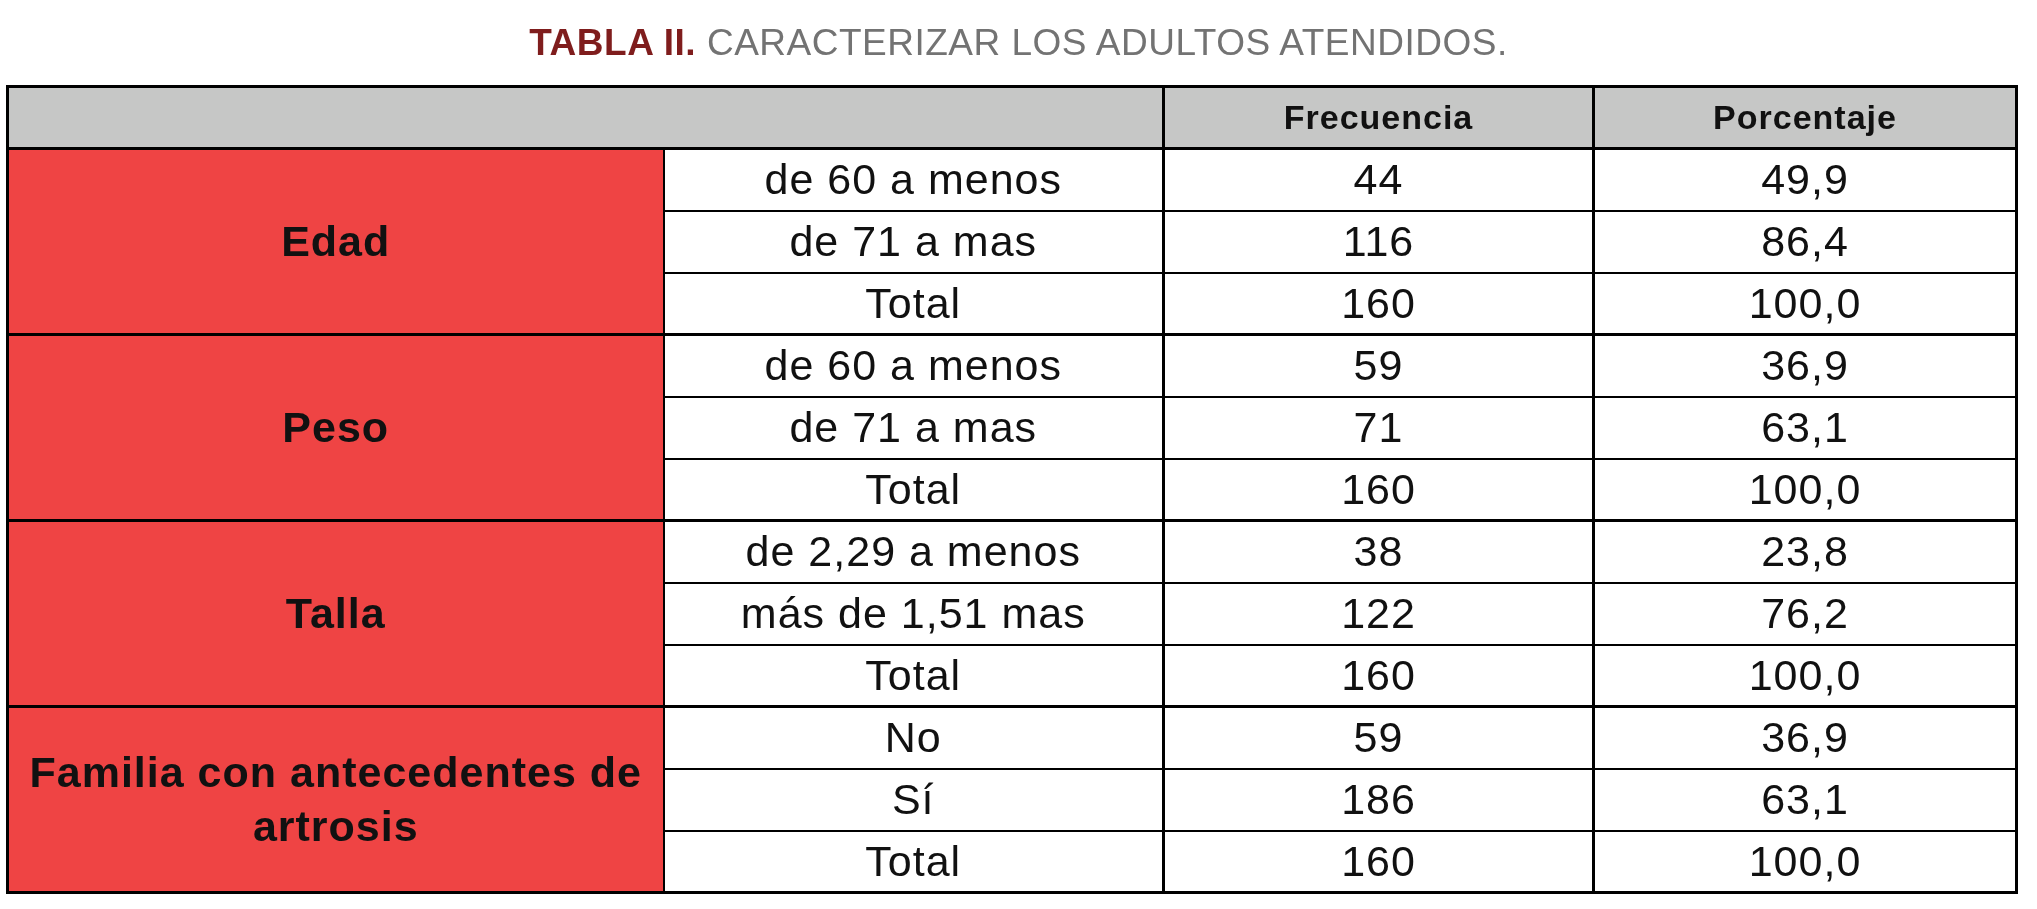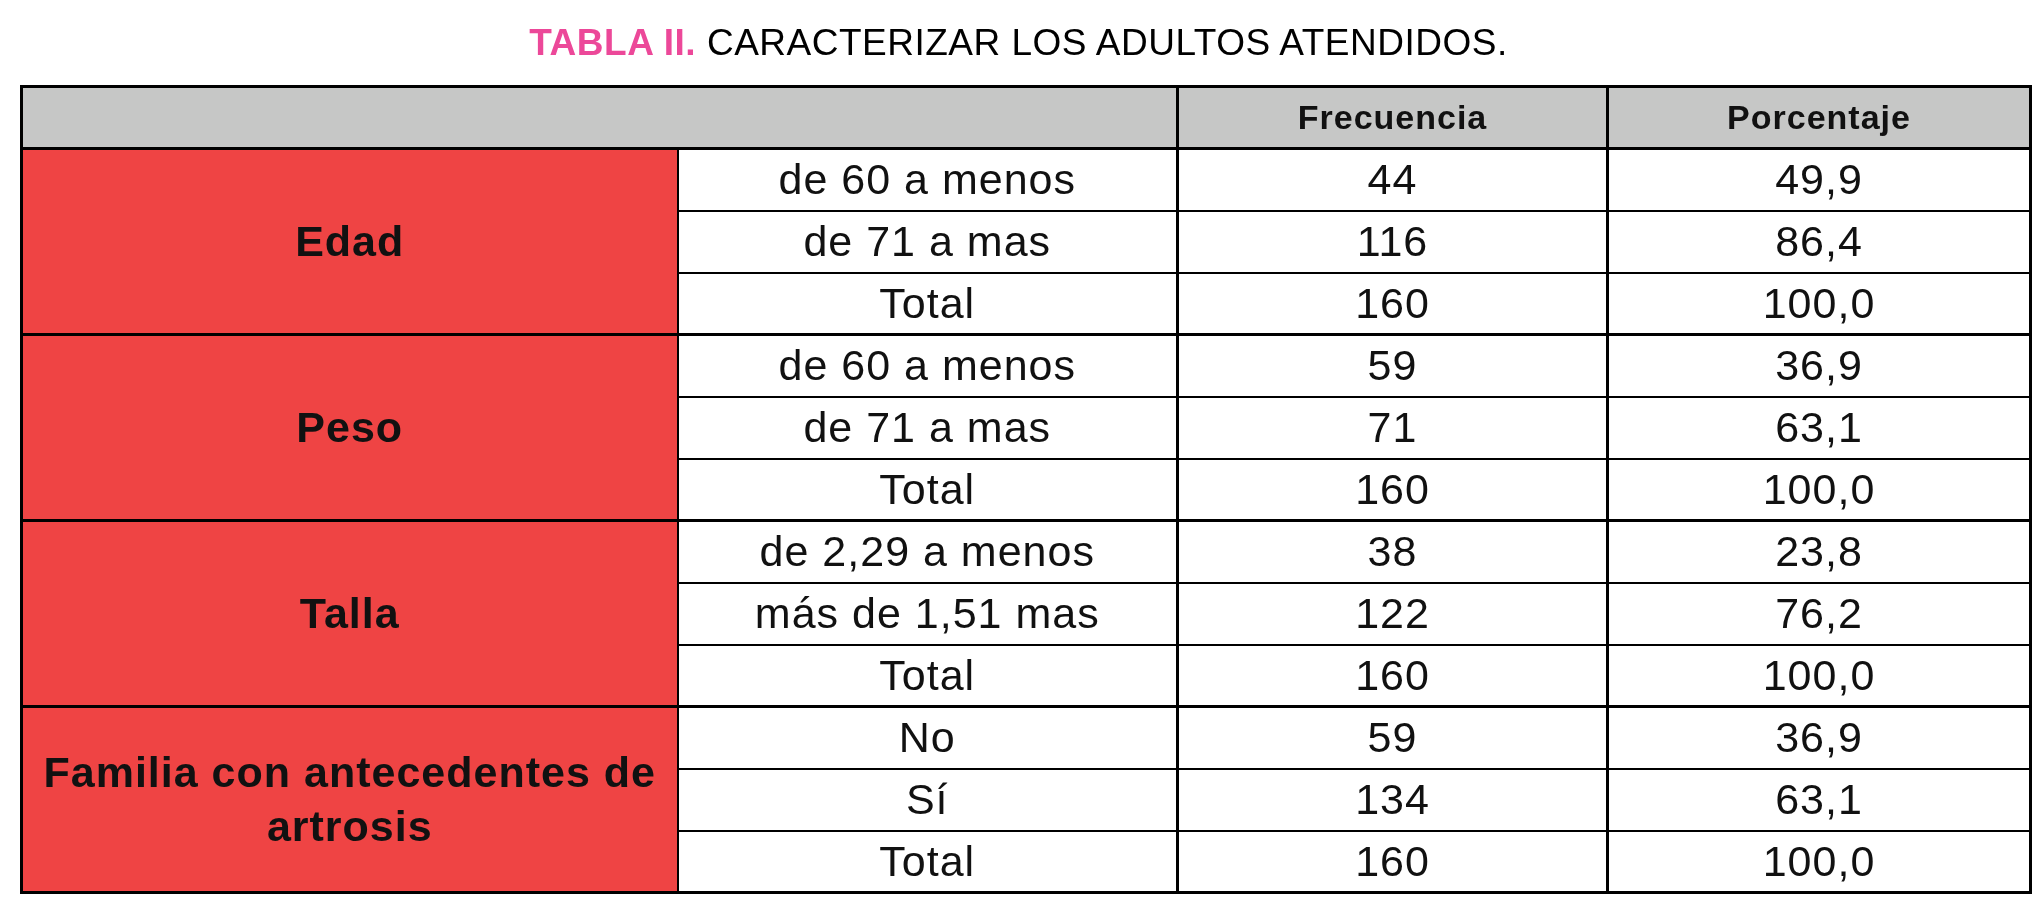--- a/index.html
+++ b/index.html
@@ -19,30 +19,30 @@
     position: absolute;
     top: 22px;
     left: 0;
     width: 100%;
     text-align: center;
     font-size: 37px;
     letter-spacing: 0.5px;
     white-space: nowrap;
   }
   .title .title-label {
-    color: #ec4899;
+    color: #7f1d1d;
     font-weight: 700;
   }
   .title .title-text {
-    color: #000000;
+    color: #737373;
     font-weight: 400;
   }
   table.data-table {
     position: absolute;
-    left: 20px;
+    left: 6px;
     top: 85px;
     width: 2009px;
     border-collapse: collapse;
     table-layout: fixed;
     border: 3px solid #000000;
   }
   col.c-group { width: 656px; }
   col.c-cat   { width: 500px; }
   col.c-freq  { width: 430px; }
   col.c-pct   { width: 423px; }
@@ -151,21 +151,21 @@
       </tr>
 
       <tr class="section-start">
         <td class="group-cell" rowspan="3">Familia con antecedentes de artrosis</td>
         <td class="cat-cell">No</td>
         <td class="freq-cell">59</td>
         <td class="pct-cell">36,9</td>
       </tr>
       <tr>
         <td class="cat-cell">Sí</td>
-        <td class="freq-cell">134</td>
+        <td class="freq-cell">186</td>
         <td class="pct-cell">63,1</td>
       </tr>
       <tr>
         <td class="cat-cell">Total</td>
         <td class="freq-cell">160</td>
         <td class="pct-cell">100,0</td>
       </tr>
     </tbody>
   </table>
 </div>

